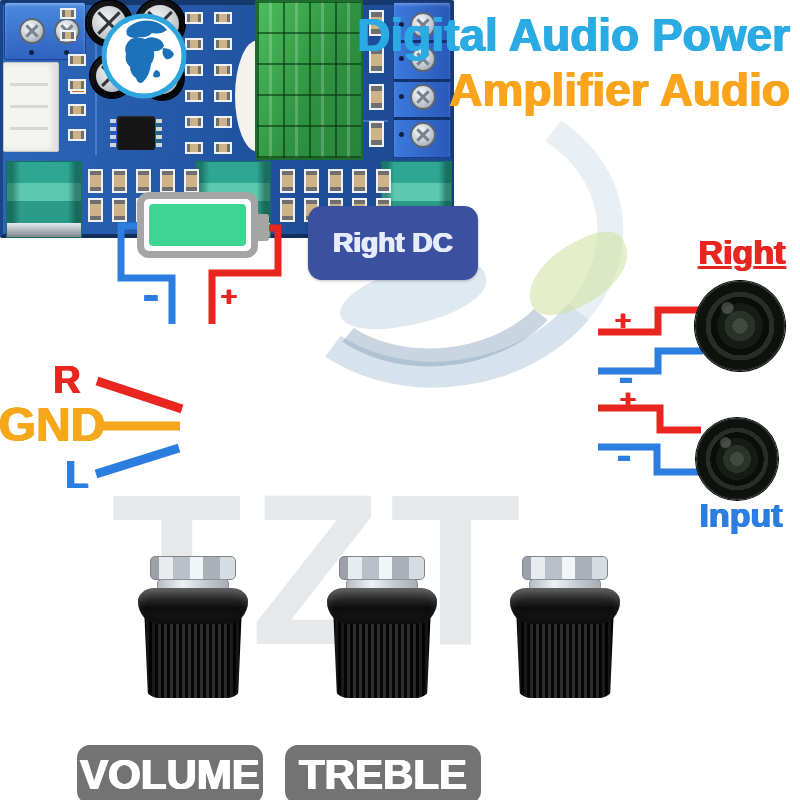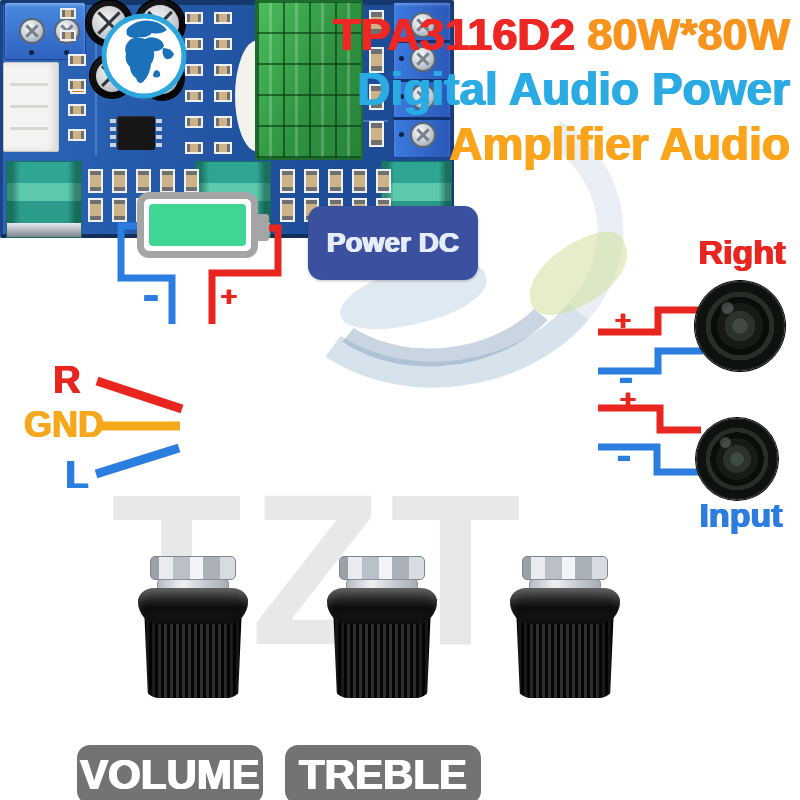--- a/index.html
+++ b/index.html
@@ -156,32 +156,31 @@
 
   <svg class="abs logo" viewBox="0 0 88 88">
     <circle cx="44" cy="44" r="40" fill="#ffffff" stroke="#2ea7df" stroke-width="5"></circle>
     <path fill="#1b72b8" d="M30 14 q10 -7 22 -5 q10 2 15 9 q-7 5 -15 3 q-4 5 -12 4 q-8 3 -13 -2 q-2 -6 3 -9 Z"></path>
     <path fill="#1b72b8" d="M31 27 q8 -3 14 0 q5 -3 11 -1 q7 2 8 8 q-3 6 -10 5 q1 8 -3 13 q-1 11 -8 18 q-5 3 -7 -4 q-6 -4 -6 -11 q-6 -6 -4 -13 q-3 -9 5 -15 Z"></path>
     <path fill="#1b72b8" d="M63 36 q8 0 11 6 q-2 6 -8 5 q-5 -4 -3 -11 Z"></path>
     <path fill="#1b72b8" d="M56 58 q5 1 4 6 q-4 3 -7 0 q0 -4 3 -6 Z"></path>
   </svg>
 
   <div class="abs title fat">
-    <div class="t1"><span class="red">TPA3116D2</span> <span class="org">80W*80W</span></div>
     <div class="t2">Digital Audio Power</div>
     <div class="t3">Amplifier Audio</div>
   </div>
 
   <div class="abs battery">
       <div class="cell"></div>
     </div>
   <div class="abs batt-nub"></div>
 
   <div class="abs badge fat">
-    <div class="b1">Power DC</div>
+    <div class="b1">Right DC</div>
   </div>
 
   <svg class="abs wires" width="800" height="800">
     <polyline points="137,226 121,226 121,278 172,278 172,324" fill="none" stroke="#2b7de0" stroke-width="7"></polyline>
     <polyline points="257,228 278,228 278,273 212,273 212,324" fill="none" stroke="#e8251f" stroke-width="7"></polyline>
     <polyline points="598,332 658,332 658,310 702,310" fill="none" stroke="#e8251f" stroke-width="7"></polyline>
     <polyline points="598,371 658,371 658,351 703,351" fill="none" stroke="#2b7de0" stroke-width="7"></polyline>
     <polyline points="598,408 660,408 660,430 701,430" fill="none" stroke="#e8251f" stroke-width="7"></polyline>
     <polyline points="598,447 657,447 657,472 701,472" fill="none" stroke="#2b7de0" stroke-width="7"></polyline>
   </svg>
@@ -305,27 +304,27 @@
   <div class="knob" style="left:515px;"></div>
   <div class="flange" style="left:510px;"></div>
 
   <div class="speaker" style="left:695px;top:281px;width:90px;height:90px;"></div>
   <div class="speaker" style="left:696px;top:418px;width:82px;height:82px;"></div>
 
   <span class="lbl fat blue-t" style="left:151px;top:295px;font-size:48px;z-index:7;">-</span>
   <span class="lbl fat red-t" style="left:229px;top:297px;font-size:28px;z-index:7;">+</span>
 
   <span class="lbl fat red-t" style="left:67px;top:380px;font-size:38px;z-index:7;">R</span>
-  <span class="lbl fat org-t" style="left:52px;top:425px;font-size:36px;z-index:7;margin-left:12px;">GND</span>
+  <span class="lbl fat org-t" style="left:52px;top:425px;font-size:48px;z-index:7;">GND</span>
   <span class="lbl fat blue-t" style="left:77px;top:475px;font-size:38px;z-index:7;">L</span>
 
   <span class="lbl fat red-t" style="left:623px;top:321px;font-size:27px;z-index:7;">+</span>
   <span class="lbl fat blue-t" style="left:626px;top:378px;font-size:42px;z-index:7;">-</span>
   <span class="lbl fat red-t" style="left:628px;top:400px;font-size:27px;z-index:7;">+</span>
   <span class="lbl fat blue-t" style="left:624px;top:456px;font-size:42px;z-index:7;">-</span>
 
-  <span class="lbl fat red-t" style="left:742px;top:252px;font-size:34px;z-index:7;">Right</span>
+  <span class="lbl fat red-t" style="left:742px;top:252px;font-size:34px;z-index:7;text-decoration:underline;">Right</span>
   <span class="lbl fat blue-t" style="left:741px;top:515px;font-size:34px;z-index:7;">Input</span>
 
   <div class="kbox fat" style="left:77px;width:186px;">VOLUME</div>
   <div class="kbox fat" style="left:285px;width:196px;">TREBLE</div>
 
 </div>
 
 </body></html>

